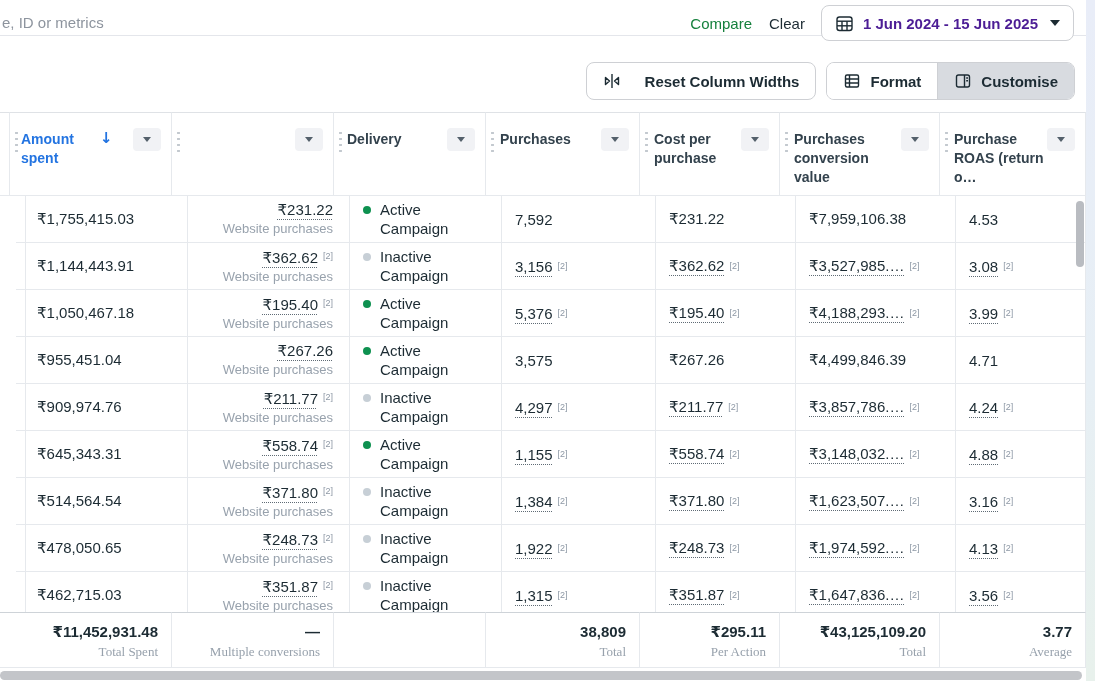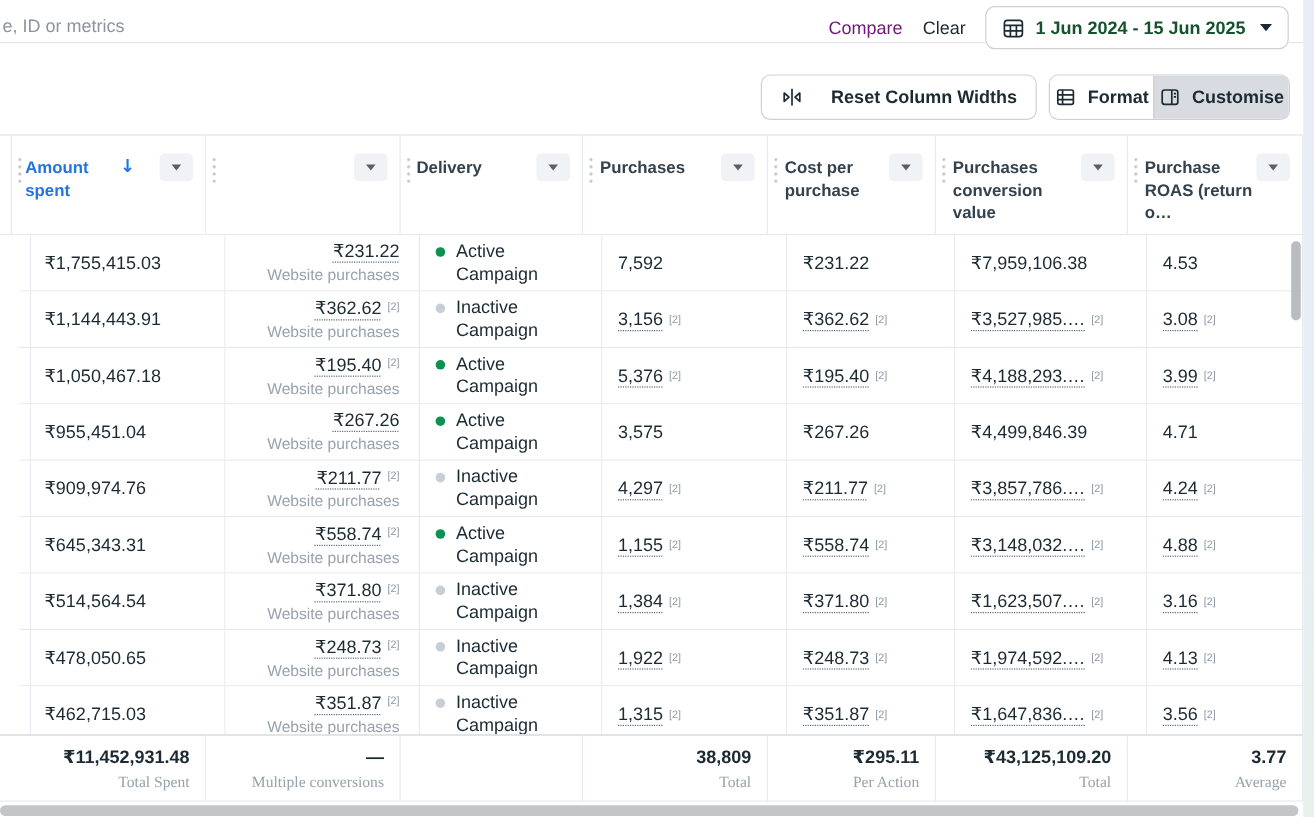--- a/index.html
+++ b/index.html
@@ -6,28 +6,28 @@
   html,body { background:#fff; }
   body { font-family: "Liberation Sans", "DejaVu Sans", sans-serif; color:#1c2b33; }
   .app { position:relative; width:1095px; height:681px; background:#fff; overflow:hidden; }
 
   
   .topbar { position:absolute; left:0; top:0; right:0; height:36px; background:#fff; border-bottom:1px solid #e4e6eb; }
   .search-tail { position:absolute; left:2px; top:14px; font-size:15px; color:#8d949e; white-space:nowrap; }
   .topbar-right { position:absolute; right:21px; top:0; height:46px; display:flex; align-items:center; }
   .link { font-size:15px; cursor:pointer; }
   .clear { font-size:15px; color:#1c2b33; margin-left:17px; cursor:pointer; }
-  .date-btn { margin-left:16px; height:36px; display:flex; align-items:center; gap:9px; padding:0 13px; background:#fff; border:1px solid #ced0d4; border-radius:8px; font-family:inherit; font-size:15px; font-weight:700; color:#14532d; cursor:pointer; }
+  .date-btn { margin-left:16px; height:36px; display:flex; align-items:center; gap:9px; padding:0 13px; background:#fff; border:1px solid #ced0d4; border-radius:8px; font-family:inherit; font-size:15px; font-weight:700; color:#4c1d95; cursor:pointer; }
   .caret-dn { width:0; height:0; border-left:5px solid transparent; border-right:5px solid transparent; border-top:6px solid #1c2b33; margin-left:3px; }
 
   
   .toolbar { position:absolute; left:0; top:46px; right:9px; height:66px; background:#fff; display:flex; justify-content:flex-end; align-items:center; gap:10px; padding:4px 11px 0 0; }
   .btn { height:38px; display:flex; align-items:center; gap:24px; padding:0 16px; background:#fff; border:1px solid #ced0d4; border-radius:8px; font-family:inherit; font-size:15px; font-weight:600; color:#1c2b33; cursor:pointer; }
   .seg-group { height:38px; display:flex; border:1px solid #ced0d4; border-radius:8px; overflow:hidden; background:#fff; }
-  .seg { height:100%; display:flex; align-items:center; gap:9px; padding:0 4px; font-size:15px; font-weight:600; cursor:pointer; background:#fff; }
+  .seg { height:100%; display:flex; align-items:center; gap:9px; padding:0 16px; font-size:15px; font-weight:600; cursor:pointer; background:#fff; }
   .seg.active { border-left:1px solid #ced0d4; }
   .icon { flex:0 0 auto; display:block; }
 
   
   .table { position:absolute; left:0; top:112px; width:1086px; }
   .grid-row { display:grid; grid-template-columns:10px 162px 162px 152px 154px 140px 160px minmax(0,1fr); }
   .cell { position:relative; background:#fff; border-right:1px solid #e6e9ed; border-bottom:1px solid #e6e9ed; }
   .stub { background:#fff; }
 
   
@@ -67,21 +67,21 @@
   .right-strip { position:absolute; right:0; top:0; width:9px; height:681px; background:linear-gradient(180deg,#e9edf8 0%,#e7eff5 55%,#e8f1ec 100%); }
 </style>
 </head>
 <body>
 
 <div class="app">
 
   <div class="topbar">
     <div class="search-tail">e, ID or metrics</div>
     <div class="topbar-right">
-      <span class="link" style="color: #701a75;">Compare</span>
+      <span class="link" style="color: #15803d;">Compare</span>
       <span class="clear">Clear</span>
       <button class="date-btn">
         <svg class="icon" width="19" height="19" viewBox="0 0 19 19" fill="none" stroke="#1c2b33" stroke-width="1.4">
           <rect x="2" y="3" width="15" height="13.5" rx="2.5"></rect>
           <line x1="2" y1="7.2" x2="17" y2="7.2"></line>
           <line x1="7" y1="7.2" x2="7" y2="16.5"></line>
           <line x1="12" y1="7.2" x2="12" y2="16.5"></line>
           <line x1="2" y1="11.8" x2="17" y2="11.8"></line>
         </svg>
         <span>1 Jun 2024 - 15 Jun 2025</span>

